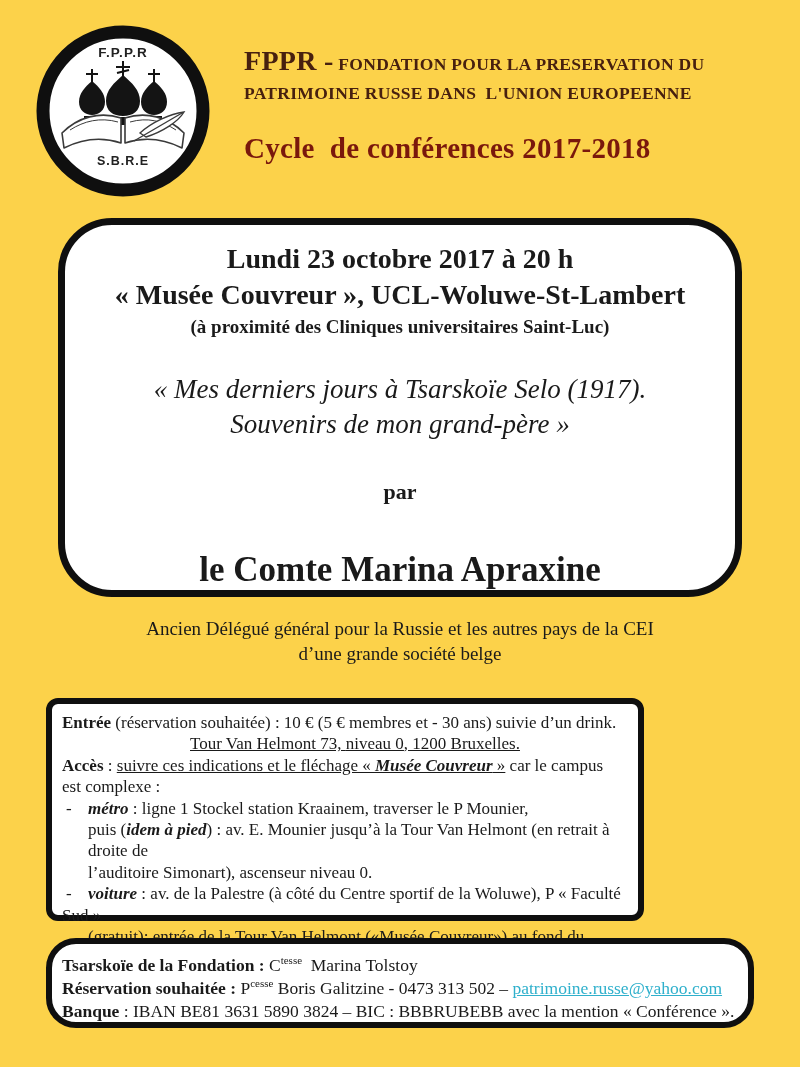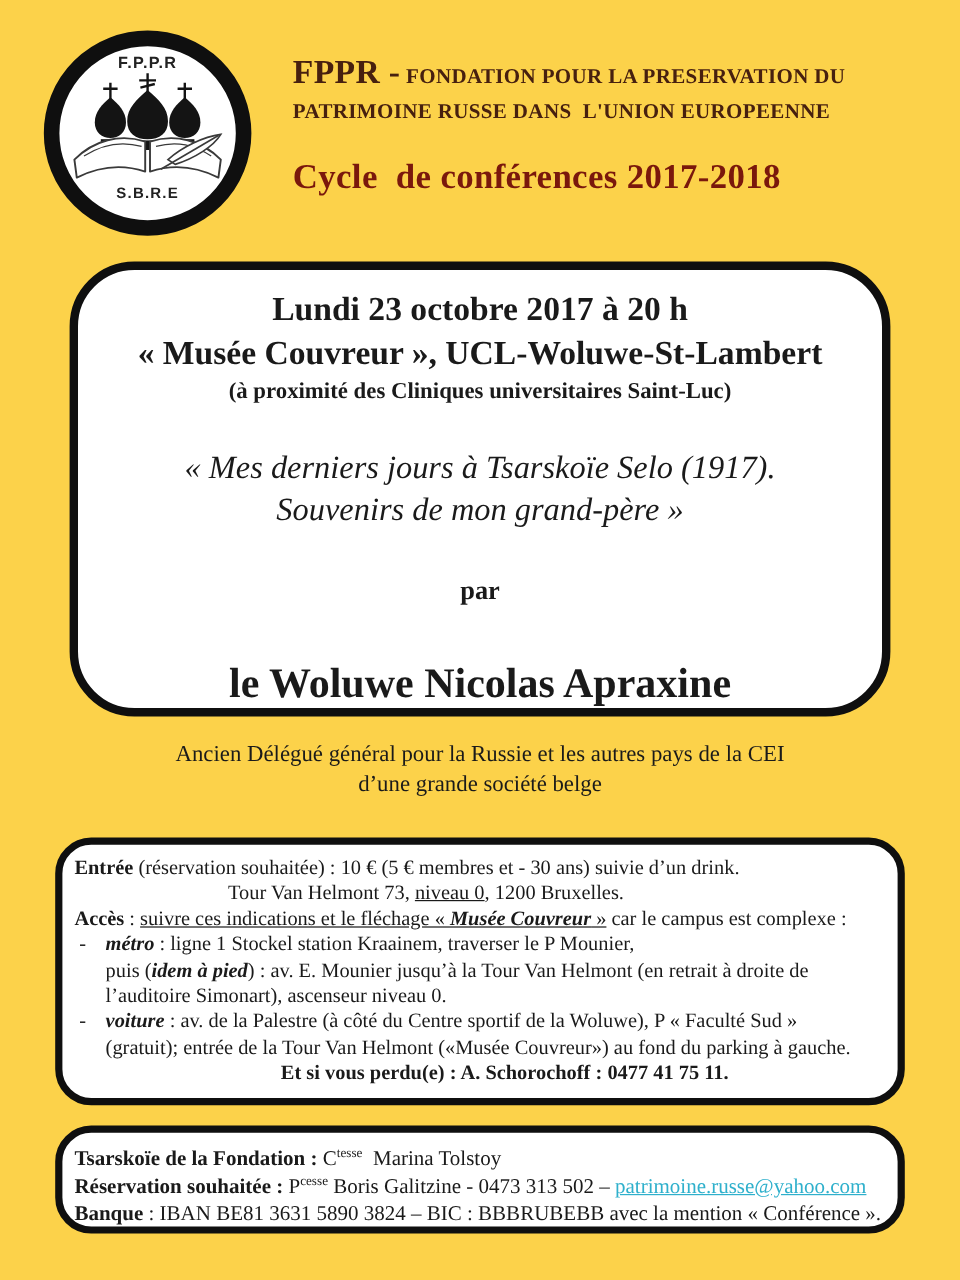--- a/index.html
+++ b/index.html
@@ -22,29 +22,29 @@
   .box{position:absolute;background:#fff;border:6px solid var(--box-border);box-sizing:border-box;}
   .main-box{left:58px;top:218px;width:684px;height:379px;border-width:7px;border-radius:54px;text-align:center;}
   .dt{margin-top:16px;font-size:28px;font-weight:bold;line-height:36px;}
   .venue{font-size:28px;font-weight:bold;line-height:35px;}
   .note{font-size:19px;font-weight:bold;line-height:30px;}
   .talk1{margin-top:30px;font-size:27px;font-style:italic;line-height:35px;}
   .talk2{font-size:27px;font-style:italic;line-height:35px;}
   .par{margin-top:36px;font-size:22px;font-weight:bold;line-height:28px;}
   .speaker{margin-top:42px;font-size:35px;font-weight:bold;line-height:44px;}
   .bio{margin-top:24px;font-size:19px;line-height:25px;}
-  .info-box{left:46px;top:698px;width:708px;height:223px;border-radius:30px;
+  .info-box{left:46px;top:698px;width:598px;height:223px;border-radius:12px;
             font-size:17px;line-height:21.4px;padding:8px 12px 0 10px;}
   .footer-box{left:46px;top:938px;width:708px;height:90px;border-radius:30px;
               font-size:17.5px;line-height:23px;padding:10px 12px 0 10px;}
   .iline,.fline{margin:0;}
   .b{font-weight:bold;}
   .bi{font-weight:bold;font-style:italic;margin-top:16px;}
   .u{text-decoration:underline;}
-  .indent-tab{margin-left:128px;}
+  .indent-tab{margin-left:128px;text-decoration:underline;}
   .bullet .dash{display:inline-block;width:22px;padding-left:4px;}
   .cont{margin-left:26px;}
   .lost{margin-left:172px;font-weight:bold;}
   sup{font-size:11px;line-height:0;}
   .email{color:var(--link);text-decoration:underline;cursor:pointer;}
 </style>
 </head>
 <body>
 
 <div>
@@ -94,21 +94,21 @@
 
   <h1 class="series">Cycle&nbsp; de conférences 2017-2018</h1>
 
   <section class="box main-box">
     <div class="dt">Lundi 23 octobre 2017 à 20 h</div>
     <div class="venue">« Musée Couvreur », UCL-Woluwe-St-Lambert</div>
     <div class="note">(à proximité des Cliniques universitaires Saint-Luc)</div>
     <div class="talk1">« Mes derniers jours à Tsarskoïe Selo (1917).</div>
     <div class="talk2">Souvenirs de mon grand-père »</div>
     <div class="par">par</div>
-    <div class="speaker">le Woluwe Nicolas Apraxine</div>
+    <div class="speaker">le Comte Marina Apraxine</div>
     <div class="bio">
       <div>Ancien Délégué général pour la Russie et les autres pays de la CEI</div>
       <div>d’une grande société belge</div>
     </div>
   </section>
 
   <section class="box info-box">
     <p class="iline"><span class="b">Entrée</span><span> (réservation souhaitée) : 10 € (5 € membres et - 30 ans) suivie d’un drink.</span></p>
     <p class="iline indent-tab"><span>Tour Van Helmont 73, </span><span class="u">niveau 0</span><span>, 1200 Bruxelles.</span></p>
     <p class="iline"><span class="b">Accès</span><span> : </span><span class="u"><span>suivre ces indications et le fléchage «&nbsp;</span><span class="bi">Musée Couvreur</span><span>&nbsp;»</span></span><span> car le campus est complexe :</span></p>

